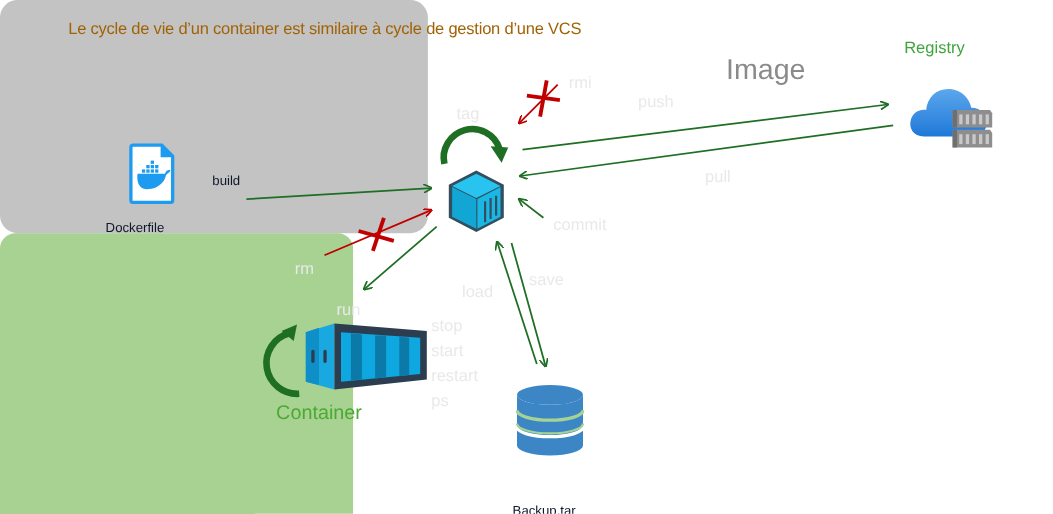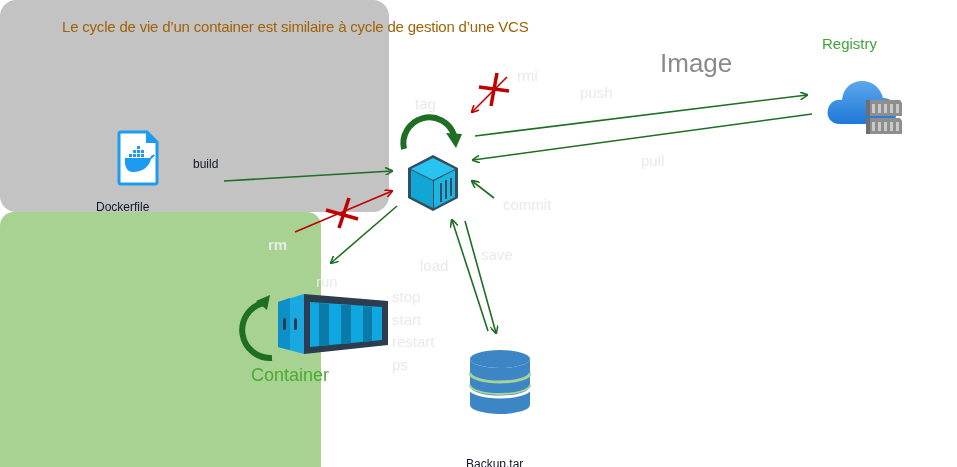--- a/index.html
+++ b/index.html
@@ -104,24 +104,24 @@
       <rect x="40" y="28" width="2" height="19"></rect>
       <rect x="45" y="26" width="2" height="18"></rect>
   </g>
 </svg>
 
 <div class="abs label-light" style="left:415px;top:95px;">tag</div>
 <div class="abs label-light" style="left:517px;top:67px;">rmi</div>
 <div class="abs label-light" style="left:580px;top:84px;">push</div>
 <div class="abs label-light" style="left:641px;top:152px;">pull</div>
 <div class="abs label-light" style="left:503px;top:196px;">commit</div>
-<div class="abs label-light" style="left:268px;top:236px;font-weight:bold;">rm</div>
+<div class="abs label-light" style="left:268px;top:236px;">rm</div>
 <div class="abs label-light" style="left:420px;top:257px;">load</div>
 <div class="abs label-light" style="left:481px;top:246px;">save</div>
-<div class="abs label-light" style="left:316px;top:273px;">run</div>
+<div class="abs label-light" style="left:306px;top:273px;">run</div>
 
 <div class="abs label-light cmd-list">
   <div>stop</div>
   <div>start</div>
   <div>restart</div>
   <div>ps</div>
 </div>
 
 <svg class="abs" style="left:276px;top:292px;" width="114" height="65" viewBox="0 0 114 65">
   <polygon points="2,10 28,2 28,62 2,55" fill="#1aa8e0"></polygon>

